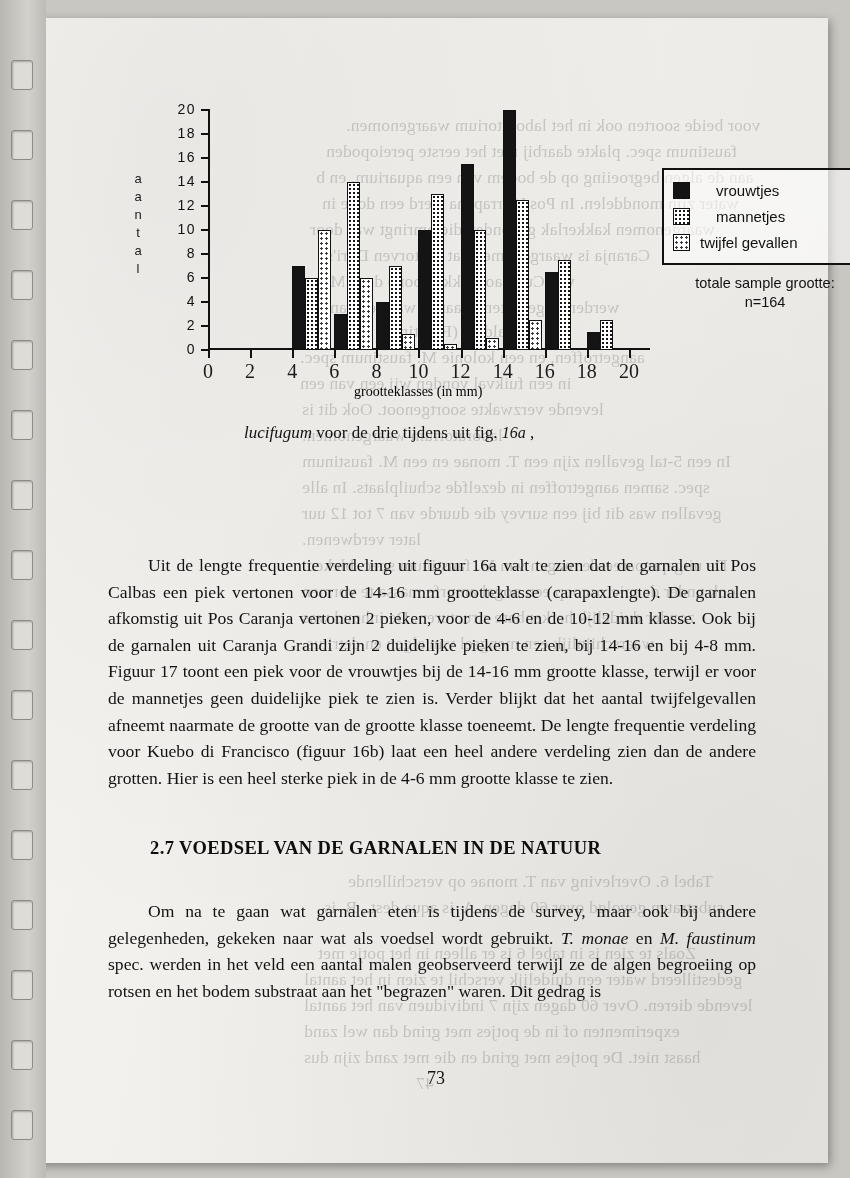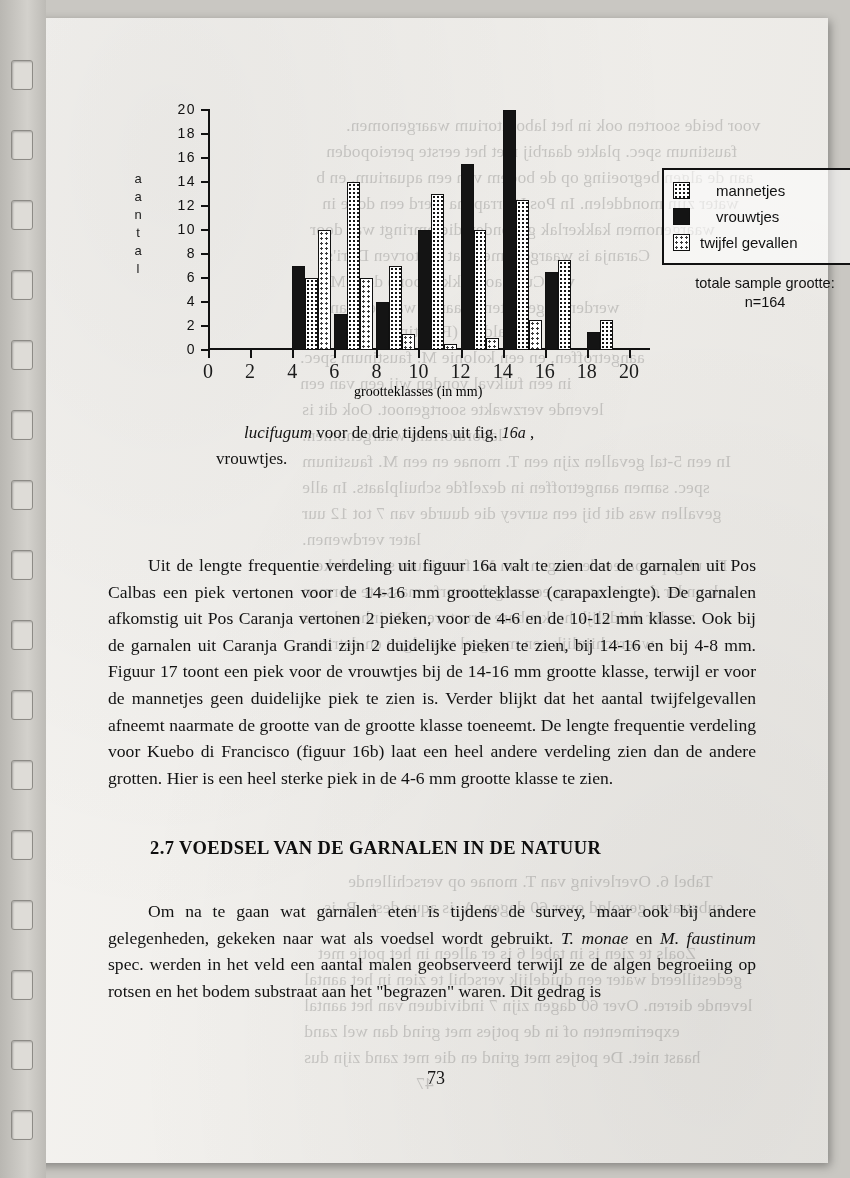--- a/index.html
+++ b/index.html
@@ -429,43 +429,42 @@
             <div class="bar fill-black" style="left: 336.762px; width: 12.9524px; height: 78px;"></div>
             <div class="bar fill-dense" style="left: 349.714px; width: 12.9524px; height: 90px;"></div>
             <div class="bar fill-black" style="left: 378.857px; width: 12.9524px; height: 18px;"></div>
             <div class="bar fill-dense" style="left: 391.81px; width: 12.9524px; height: 30px;"></div>
           </div>
       </div>
 
       <div class="xaxis-title">grootteklasses (in mm)</div>
 
       <div class="legend">
+        <div class="legend-row r1">
+          <span class="swatch fill-black"></span>
+          <span class="legend-label">vrouwtjes</span>
+        </div>
         <div class="legend-row r2">
           <span class="swatch fill-dense"></span>
           <span class="legend-label">mannetjes</span>
-        </div>
-        <div class="legend-row r1">
-          <span class="swatch fill-black"></span>
-          <span class="legend-label">vrouwtjes</span>
         </div>
         <div class="legend-row r3">
           <span class="swatch fill-light"></span>
           <span class="legend-label">twijfel  gevallen</span>
         </div>
       </div>
 
       <div class="sample">
         <div>totale sample grootte:</div>
         <div>n=164</div>
       </div>
     </div>
 
     <div class="caption">
       <span class="l2"><span class="it">lucifugum</span> <span>voor de drie tijdens uit fig.</span> <span class="handwritten">16a</span> <span>,</span></span>
-      <span class="l4">vrouwtjes.</span>
     </div>
 
     <div class="para" id="para1"><span class="indent"></span><span>Uit de lengte frequentie verdeling uit figuur 16a valt te zien dat de garnalen uit Pos Calbas een piek vertonen voor de 14-16 mm grootteklasse (carapaxlengte). De garnalen afkomstig uit Pos Caranja vertonen 2 pieken, voor de 4-6 en de 10-12 mm klasse. Ook bij de garnalen uit Caranja Grandi zijn 2 duidelijke pieken te zien, bij 14-16 en bij 4-8 mm. Figuur 17 toont een piek voor de vrouwtjes bij de 14-16 mm grootte klasse, terwijl er voor de mannetjes geen duidelijke piek te zien is. Verder blijkt dat het aantal twijfelgevallen afneemt naarmate de grootte van de grootte klasse toeneemt. De lengte frequentie verdeling voor Kuebo di Francisco (figuur 16b) laat een heel andere verdeling zien dan de andere grotten. Hier is een heel sterke piek in de 4-6 mm grootte klasse te zien.</span></div>
 
     <div class="heading">2.7 VOEDSEL VAN DE GARNALEN IN DE NATUUR</div>
 
     <div class="para" id="para2"><span class="indent"></span><span>Om na te gaan wat garnalen eten is tijdens de survey, maar ook bij andere gelegenheden, gekeken naar wat als voedsel wordt gebruikt. </span><span class="it">T. monae</span><span> en </span><span class="it">M. faustinum</span><span> spec. werden in het veld een aantal malen geobserveerd terwijl ze de algen begroeiing op rotsen en het bodem substraat aan het "begrazen" waren. Dit gedrag is</span></div>
 
     <div class="pageno">73</div>
 

